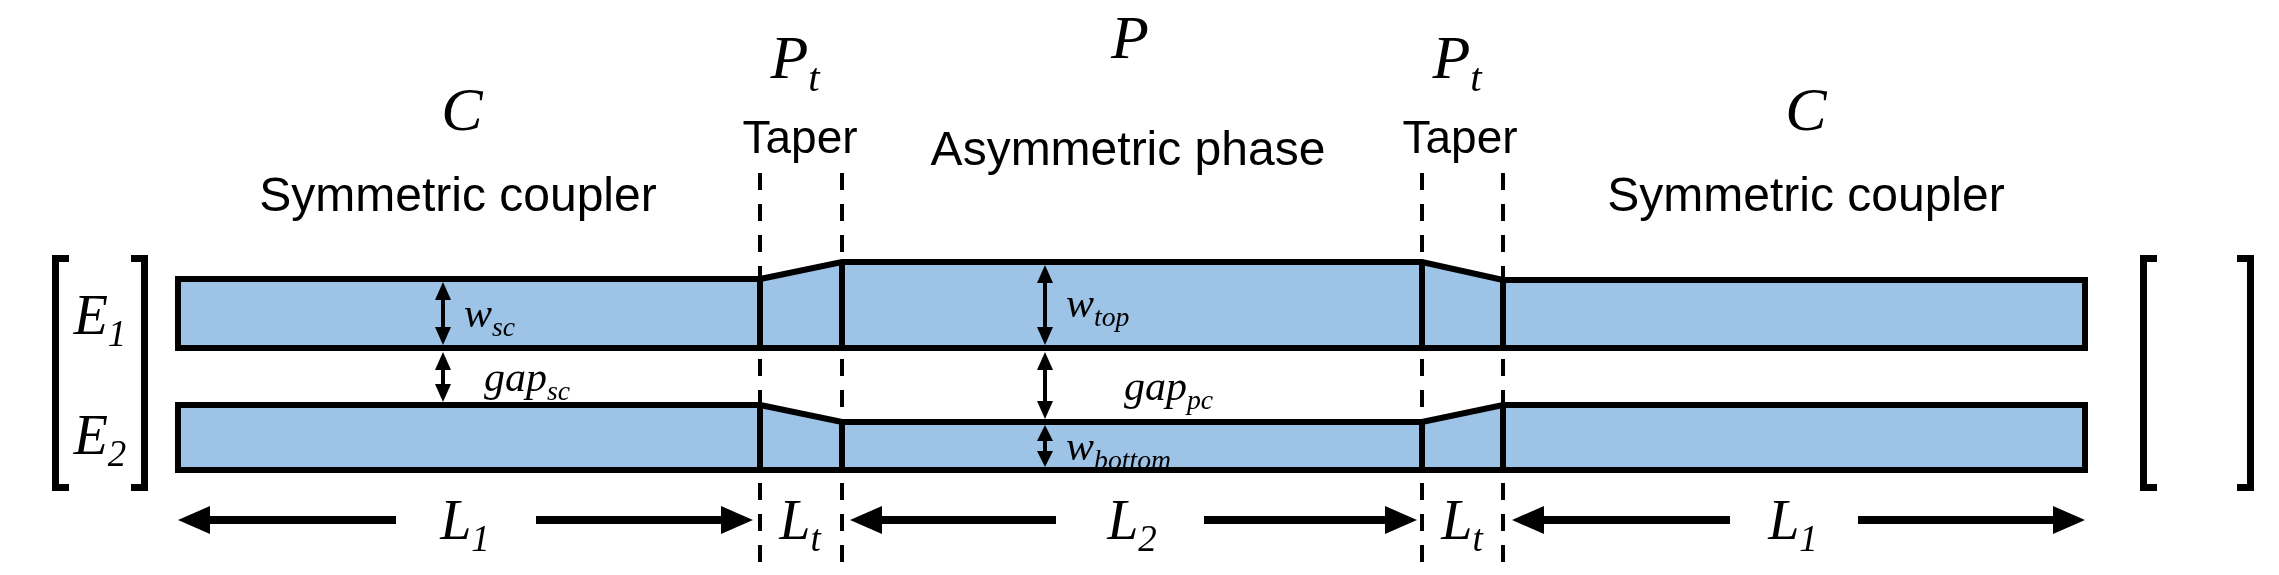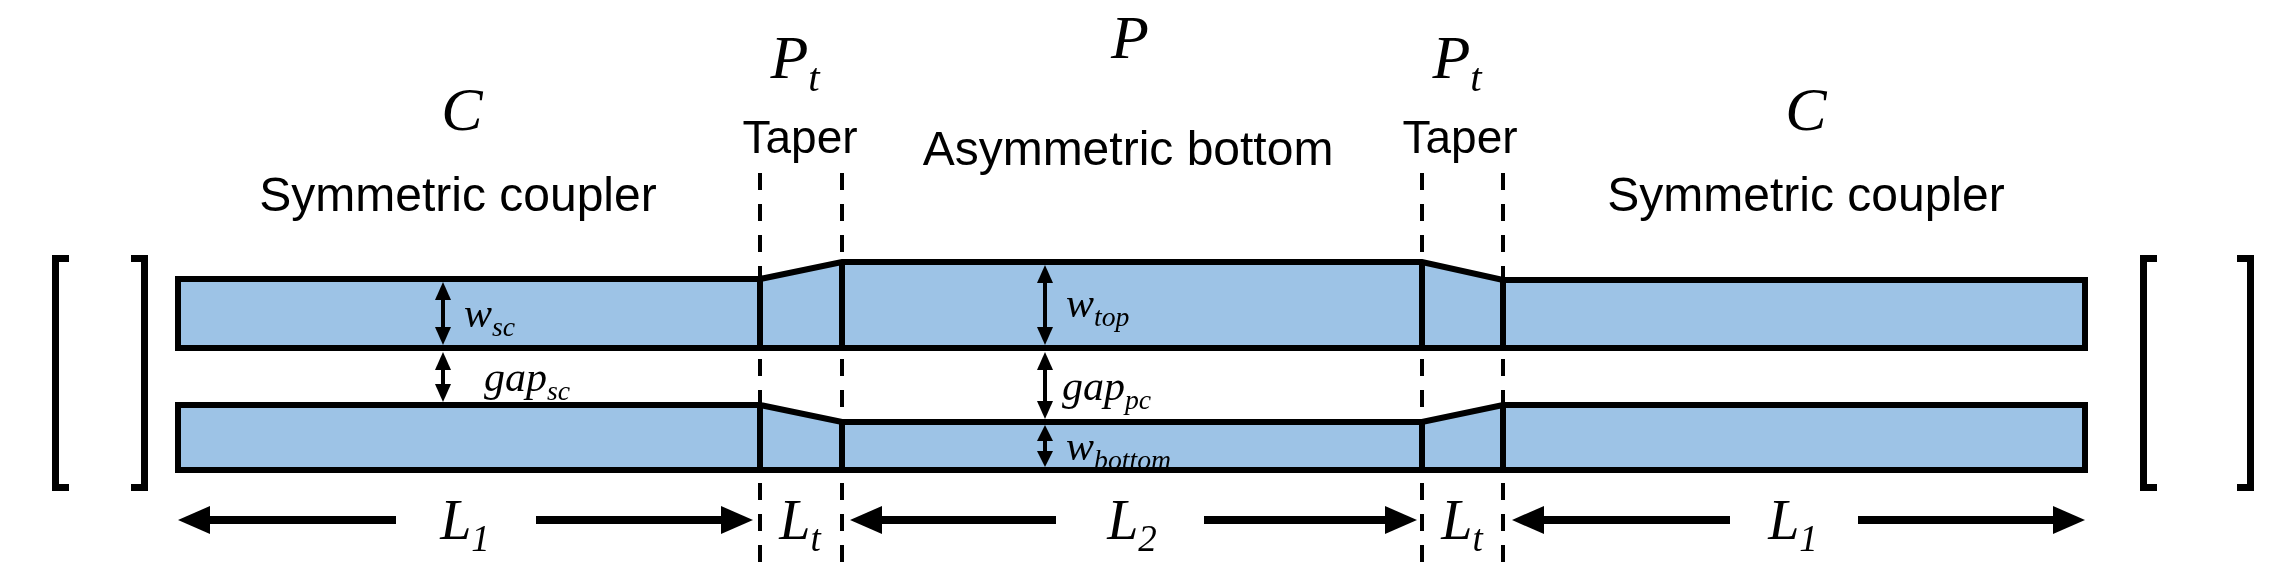--- a/index.html
+++ b/index.html
@@ -102,39 +102,43 @@
   </svg>
 
   <div class="lbl math sec-symbol" style="left:462px;top:78px;"><span>C</span><sub></sub></div>
   <div class="lbl sans sec-title" style="left:458px;top:160px;">Symmetric coupler</div>
 
   <div class="lbl math sec-symbol" style="left:795px;top:26px;"><span>P</span><sub>t</sub></div>
   <div class="lbl sans sec-title" style="left:800px;top:102px;font-size:46px;">Taper</div>
 
   <div class="lbl math sec-symbol" style="left:1130px;top:6px;"><span>P</span><sub></sub></div>
   <div class="lbl sans sec-title" style="left:1128px;top:114px;">
-    <div>Asymmetric bottom</div>
+    <div>Asymmetric phase</div>
   </div>
 
   <div class="lbl math sec-symbol" style="left:1457px;top:26px;"><span>P</span><sub>t</sub></div>
   <div class="lbl sans sec-title" style="left:1460px;top:102px;font-size:46px;">Taper</div>
 
   <div class="lbl math sec-symbol" style="left:1806px;top:78px;"><span>C</span><sub></sub></div>
   <div class="lbl sans sec-title" style="left:1806px;top:160px;">Symmetric coupler</div>
 
   <div class="brk brk-l" style="left:52px;top:255px;"></div>
   <div class="brk brk-r" style="left:131px;top:255px;"></div>
+  <div class="vec" style="left:52px;top:255px;">
+    <div class="row math"><span>E</span><sub>1</sub></div>
+    <div class="row math"><span>E</span><sub>2</sub></div>
+  </div>
 
   <div class="brk brk-l" style="left:2140px;top:255px;"></div>
   <div class="brk brk-r" style="left:2237px;top:255px;"></div>
 
   <div class="lbl math dim" style="left:464px;top:313px;"><span>w</span><sub>sc</sub></div>
   <div class="lbl math dim" style="left:484px;top:377px;"><span>gap</span><sub>sc</sub></div>
   <div class="lbl math dim" style="left:1066px;top:303px;"><span>w</span><sub>top</sub></div>
-  <div class="lbl math dim" style="left:1062px;top:386px;"><span>gap</span><sub>pc</sub></div>
+  <div class="lbl math dim" style="left:1124px;top:386px;"><span>gap</span><sub>pc</sub></div>
   <div class="lbl math dim" style="left:1066px;top:446px;"><span>w</span><sub>bottom</sub></div>
 
   <div class="lbl math len" style="left:465px;top:492px;"><span>L</span><sub>1</sub></div>
   <div class="lbl math len" style="left:800px;top:492px;"><span>L</span><sub>t</sub></div>
   <div class="lbl math len" style="left:1132px;top:492px;"><span>L</span><sub>2</sub></div>
   <div class="lbl math len" style="left:1462px;top:492px;"><span>L</span><sub>t</sub></div>
   <div class="lbl math len" style="left:1793px;top:492px;"><span>L</span><sub>1</sub></div>
 
 </div>
 

